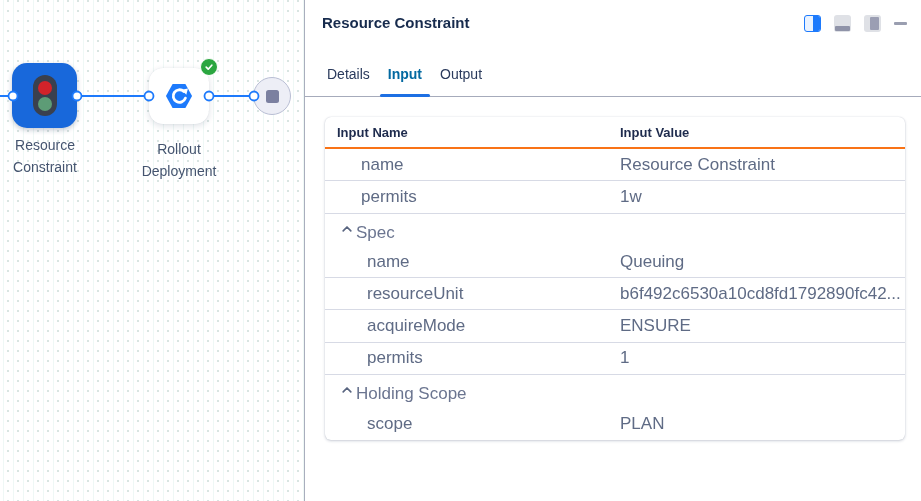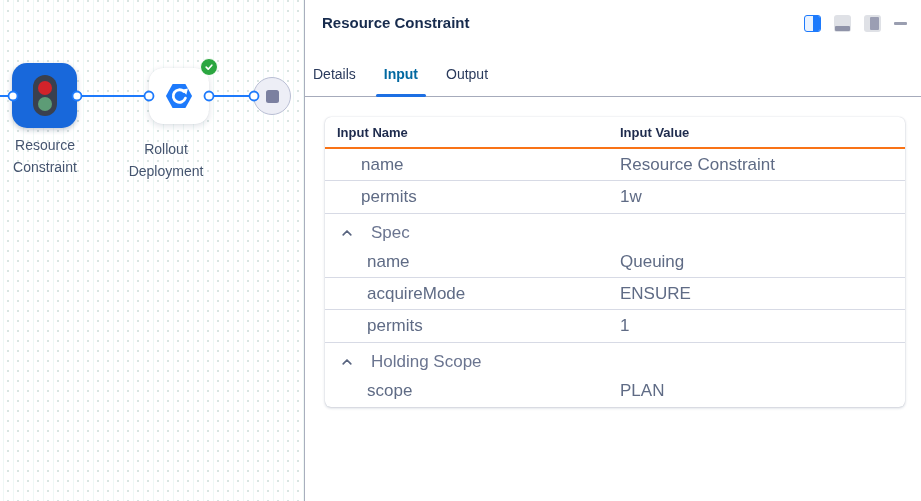--- a/index.html
+++ b/index.html
@@ -28,40 +28,40 @@
   .node-rd { left:149px; top:68px; width:60px; height:56px; background:#fff; border-radius:14px;
     box-shadow:0 2px 6px rgba(23,43,77,0.14), 0 0 1px rgba(23,43,77,0.12); }
   .badge { position:absolute; left:51px; top:-10px; width:18px; height:18px; border-radius:50%;
     background:#2BA640; border:1.5px solid #fff; display:flex; align-items:center; justify-content:center; }
   .end-node { left:253px; top:77px; width:38px; height:38px; border-radius:50%;
     background:#EDEEF6; border:1.5px solid #B9BED4; }
   .end-square { width:13px; height:13px; background:#7B80A0; border-radius:2.5px; }
   .node-label { position:absolute; z-index:1; width:96px; text-align:center;
     font-size:14px; line-height:22px; color:#44546F; }
   .label-rc { left:-3px; top:134px; }
-  .label-rd { left:118px; top:138px; }
+  .label-rd { left:131px; top:138px; }
 
   
   .panel { flex:1; background:#fff; display:flex; flex-direction:column; }
   .panel-header { display:flex; justify-content:space-between; align-items:flex-start;
     padding:14px 14px 0 17px; height:48px; }
   .panel-title { font-size:15px; font-weight:700; color:#172B4D; line-height:18px; }
   .view-controls { display:flex; align-items:center; gap:13px; padding-top:1px; }
   .vc-icon { width:17px; height:17px; border-radius:3px; position:relative; overflow:hidden; cursor:pointer; }
   .vc-split { background:#E9F2FF; border:1.5px solid #1D7AFC; }
   .vc-split::after { content:""; position:absolute; top:0; bottom:0; right:0; width:50%; background:#1D7AFC; }
   .vc-bottom { background:#DFE1E6; }
   .vc-bottom::after { content:""; position:absolute; left:1px; right:1px; bottom:1px; height:5px;
     background:#8F93A8; border-radius:1px; }
   .vc-right { background:#DFE1E6; }
   .vc-right::after { content:""; position:absolute; left:38%; right:10%; top:12%; bottom:10%;
     background:#9B9EB3; border-radius:1px; }
   .vc-minimize { width:13px; height:3px; background:#9A9EB0; border-radius:1px; cursor:pointer; }
 
-  .tabs { display:flex; align-items:flex-end; gap:12px; height:49px;
+  .tabs { display:flex; align-items:flex-end; padding-left:14px; gap:2px; height:49px;
     border-bottom:1px solid #A6ABBB; }
   .tab { position:relative; padding:0 8px 14px; font-size:14px; color:#2A3A5C; cursor:pointer; }
   .tab.active { font-weight:700; color:#0369a1; }
   .tab.active::after { content:""; position:absolute; left:0; right:0; bottom:-1px; height:3px;
     background:#1D6FE3; border-radius:2px; }
 
   
   .card { width:580px; margin:20px 16px 0 20px; background:#fff; border-radius:6px;
     box-shadow:0 1px 3px rgba(23,43,77,0.22), 0 0 1px rgba(23,43,77,0.2); overflow:hidden; }
   .thead { display:flex; align-items:center; height:32px; border-bottom:2px solid #f97316;
@@ -69,21 +69,21 @@
   .thead .cell-name { padding-left:12px; }
   .trow { display:flex; align-items:center; height:32.3px; border-bottom:1px solid #D7DAE5;
     font-size:17px; color:#5F6B85; }
   .trow.group { border-bottom:none; color:#6B7590; }
   .trow:last-child { border-bottom:none; }
   .cell { white-space:nowrap; overflow:hidden; }
   .cell-name { flex:0 0 295px; }
   .cell-value { flex:1; padding-right:12px; }
   .indent-1 .cell-name { padding-left:36px; }
   .indent-2 .cell-name { padding-left:42px; }
-  .group .cell-name { padding-left:16px; display:flex; align-items:center; gap:18px;margin-top:6px; }
+  .group .cell-name { padding-left:16px; display:flex; align-items:flex-start; gap:3px;margin-top:6px; }
   .chev { color:#596580; cursor:pointer; flex:0 0 auto; }
 </style>
 </head>
 <body>
 
 <div class="app">
 
   <div class="canvas">
     <div class="node node-rc">
       <div class="traffic-housing">
@@ -165,20 +165,24 @@
               </svg>
               <span>Spec</span>
             </div>
             <div class="cell cell-value"></div>
           </div>
           <div class="trow indent-2">
             <div class="cell cell-name">name</div>
             <div class="cell cell-value">Queuing</div>
           </div>
           <div class="trow indent-2">
+            <div class="cell cell-name">resourceUnit</div>
+            <div class="cell cell-value">b6f492c6530a10cd8fd1792890fc42...</div>
+          </div>
+          <div class="trow indent-2">
             <div class="cell cell-name">acquireMode</div>
             <div class="cell cell-value">ENSURE</div>
           </div>
           <div class="trow indent-2">
             <div class="cell cell-name">permits</div>
             <div class="cell cell-value">1</div>
           </div>
           <div class="trow group">
             <div class="cell cell-name">
               <svg class="chev" width="12" height="12" viewBox="0 0 12 12">

